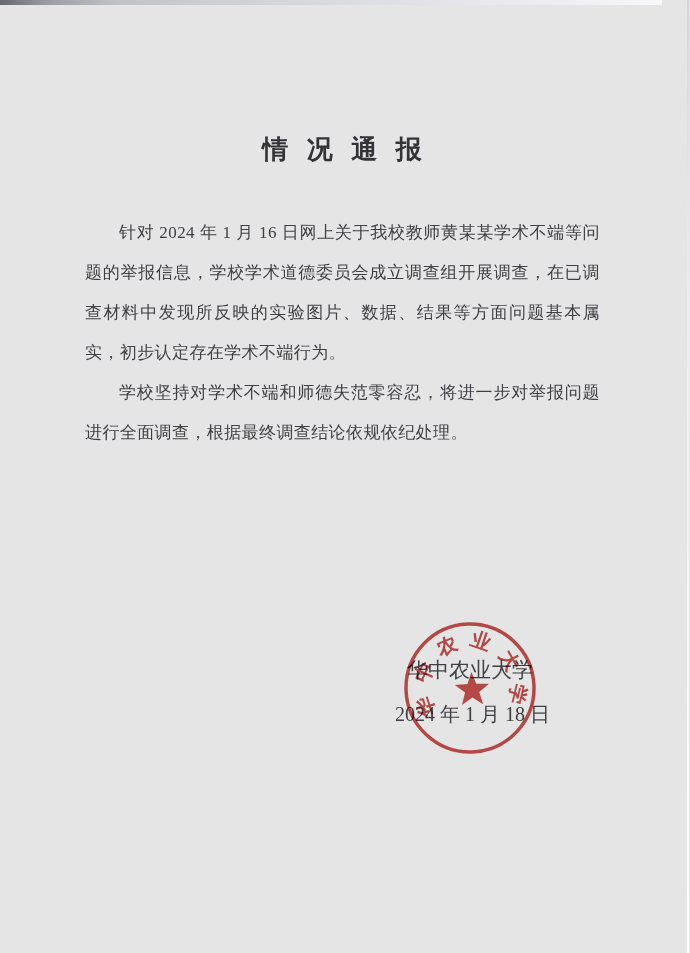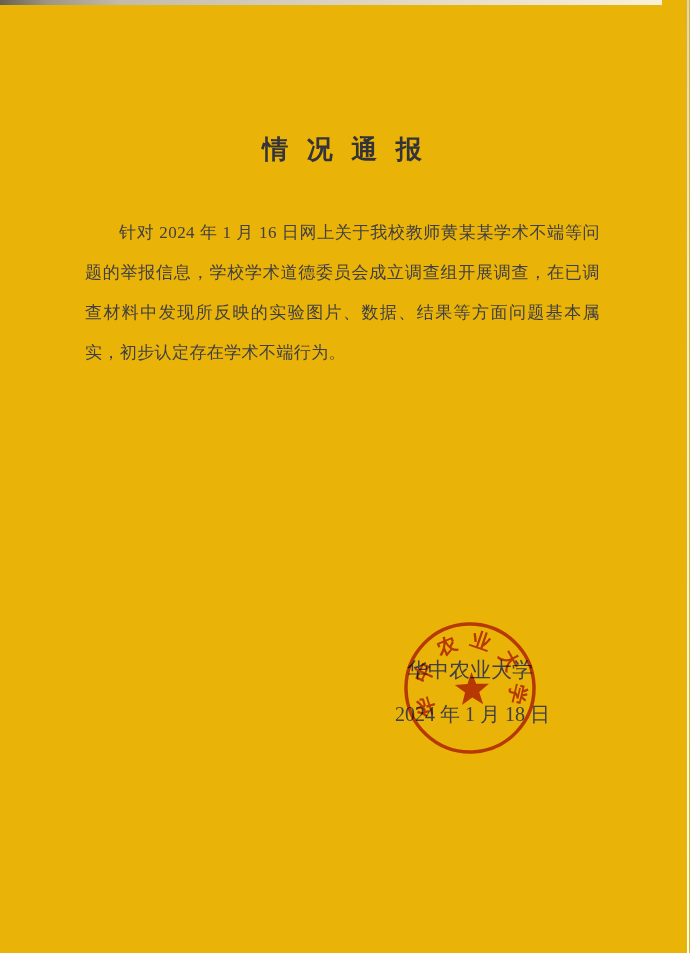--- a/index.html
+++ b/index.html
@@ -4,21 +4,21 @@
 <style>
   html, body {
     margin: 0;
     padding: 0;
     background: #ffffff;
   }
   .page {
     position: relative;
     width: 690px;
     height: 953px;
-    background: #eab308;
+    background: #e5e5e5;
     overflow: hidden;
     font-family: "Liberation Serif", "DejaVu Serif", serif;
   }
   
   .scan-strip-top {
     position: absolute;
     left: 0; top: 0;
     width: 662px; height: 5px;
     background: linear-gradient(90deg,
       #50505c 0%, #8e8e9a 7%, #bcbcc6 18%, #c9c9d3 32%,
@@ -89,20 +89,21 @@
 
 <div class="page">
 
   <div class="scan-strip-top"></div>
   <div class="scan-line-right"></div>
 
   <div class="doc-title">情 况 通 报</div>
 
   <div class="doc-body">
     <p>针对 2024 年 1 月 16 日网上关于我校教师黄某某学术不端等问题的举报信息，学校学术道德委员会成立调查组开展调查，在已调查材料中发现所反映的实验图片、数据、结果等方面问题基本属实，初步认定存在学术不端行为。</p>
+    <p>学校坚持对学术不端和师德失范零容忍，将进一步对举报问题进行全面调查，根据最终调查结论依规依纪处理。</p>
   </div>
 
   <div class="sig-line">华中农业大学</div>
 
   <div class="date-line">2024 年 1 月 18 日</div>
 
   <svg class="seal" viewBox="0 0 140 140">
     <defs>
       <path id="sealArc" d="M 34.5 90.5 A 41 41 0 1 1 105.5 90.5" fill="none"></path>
     </defs>

